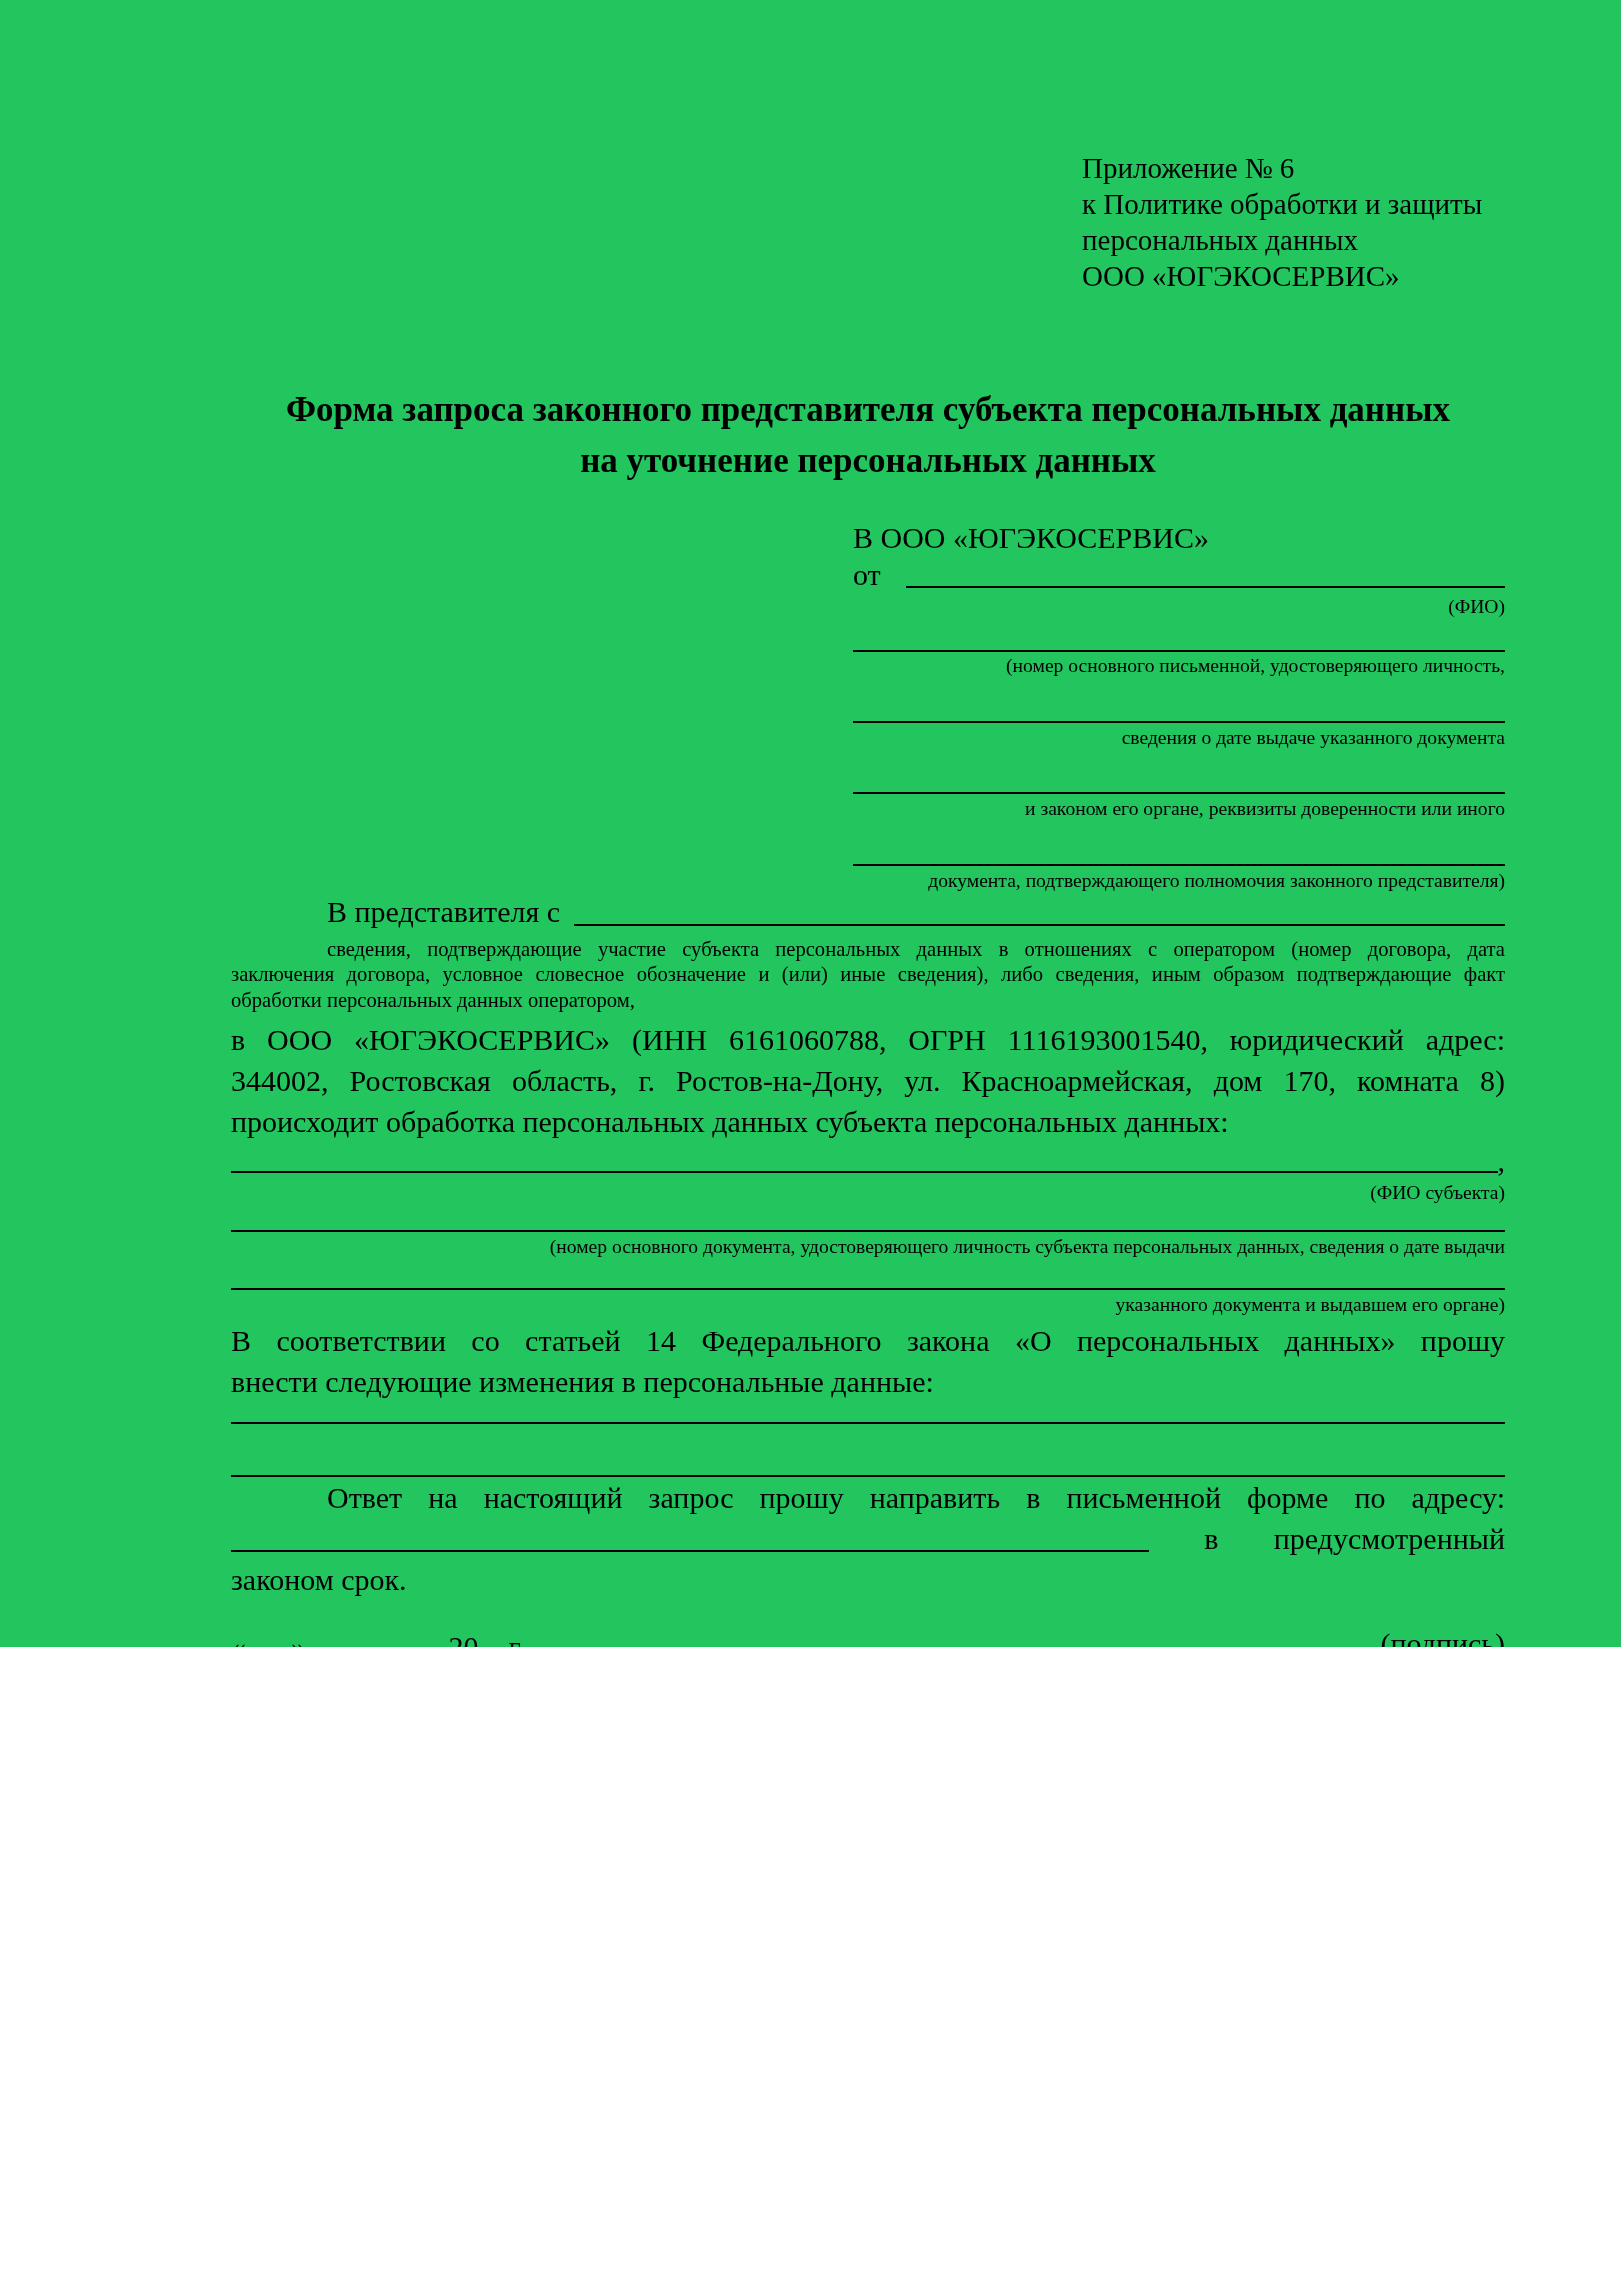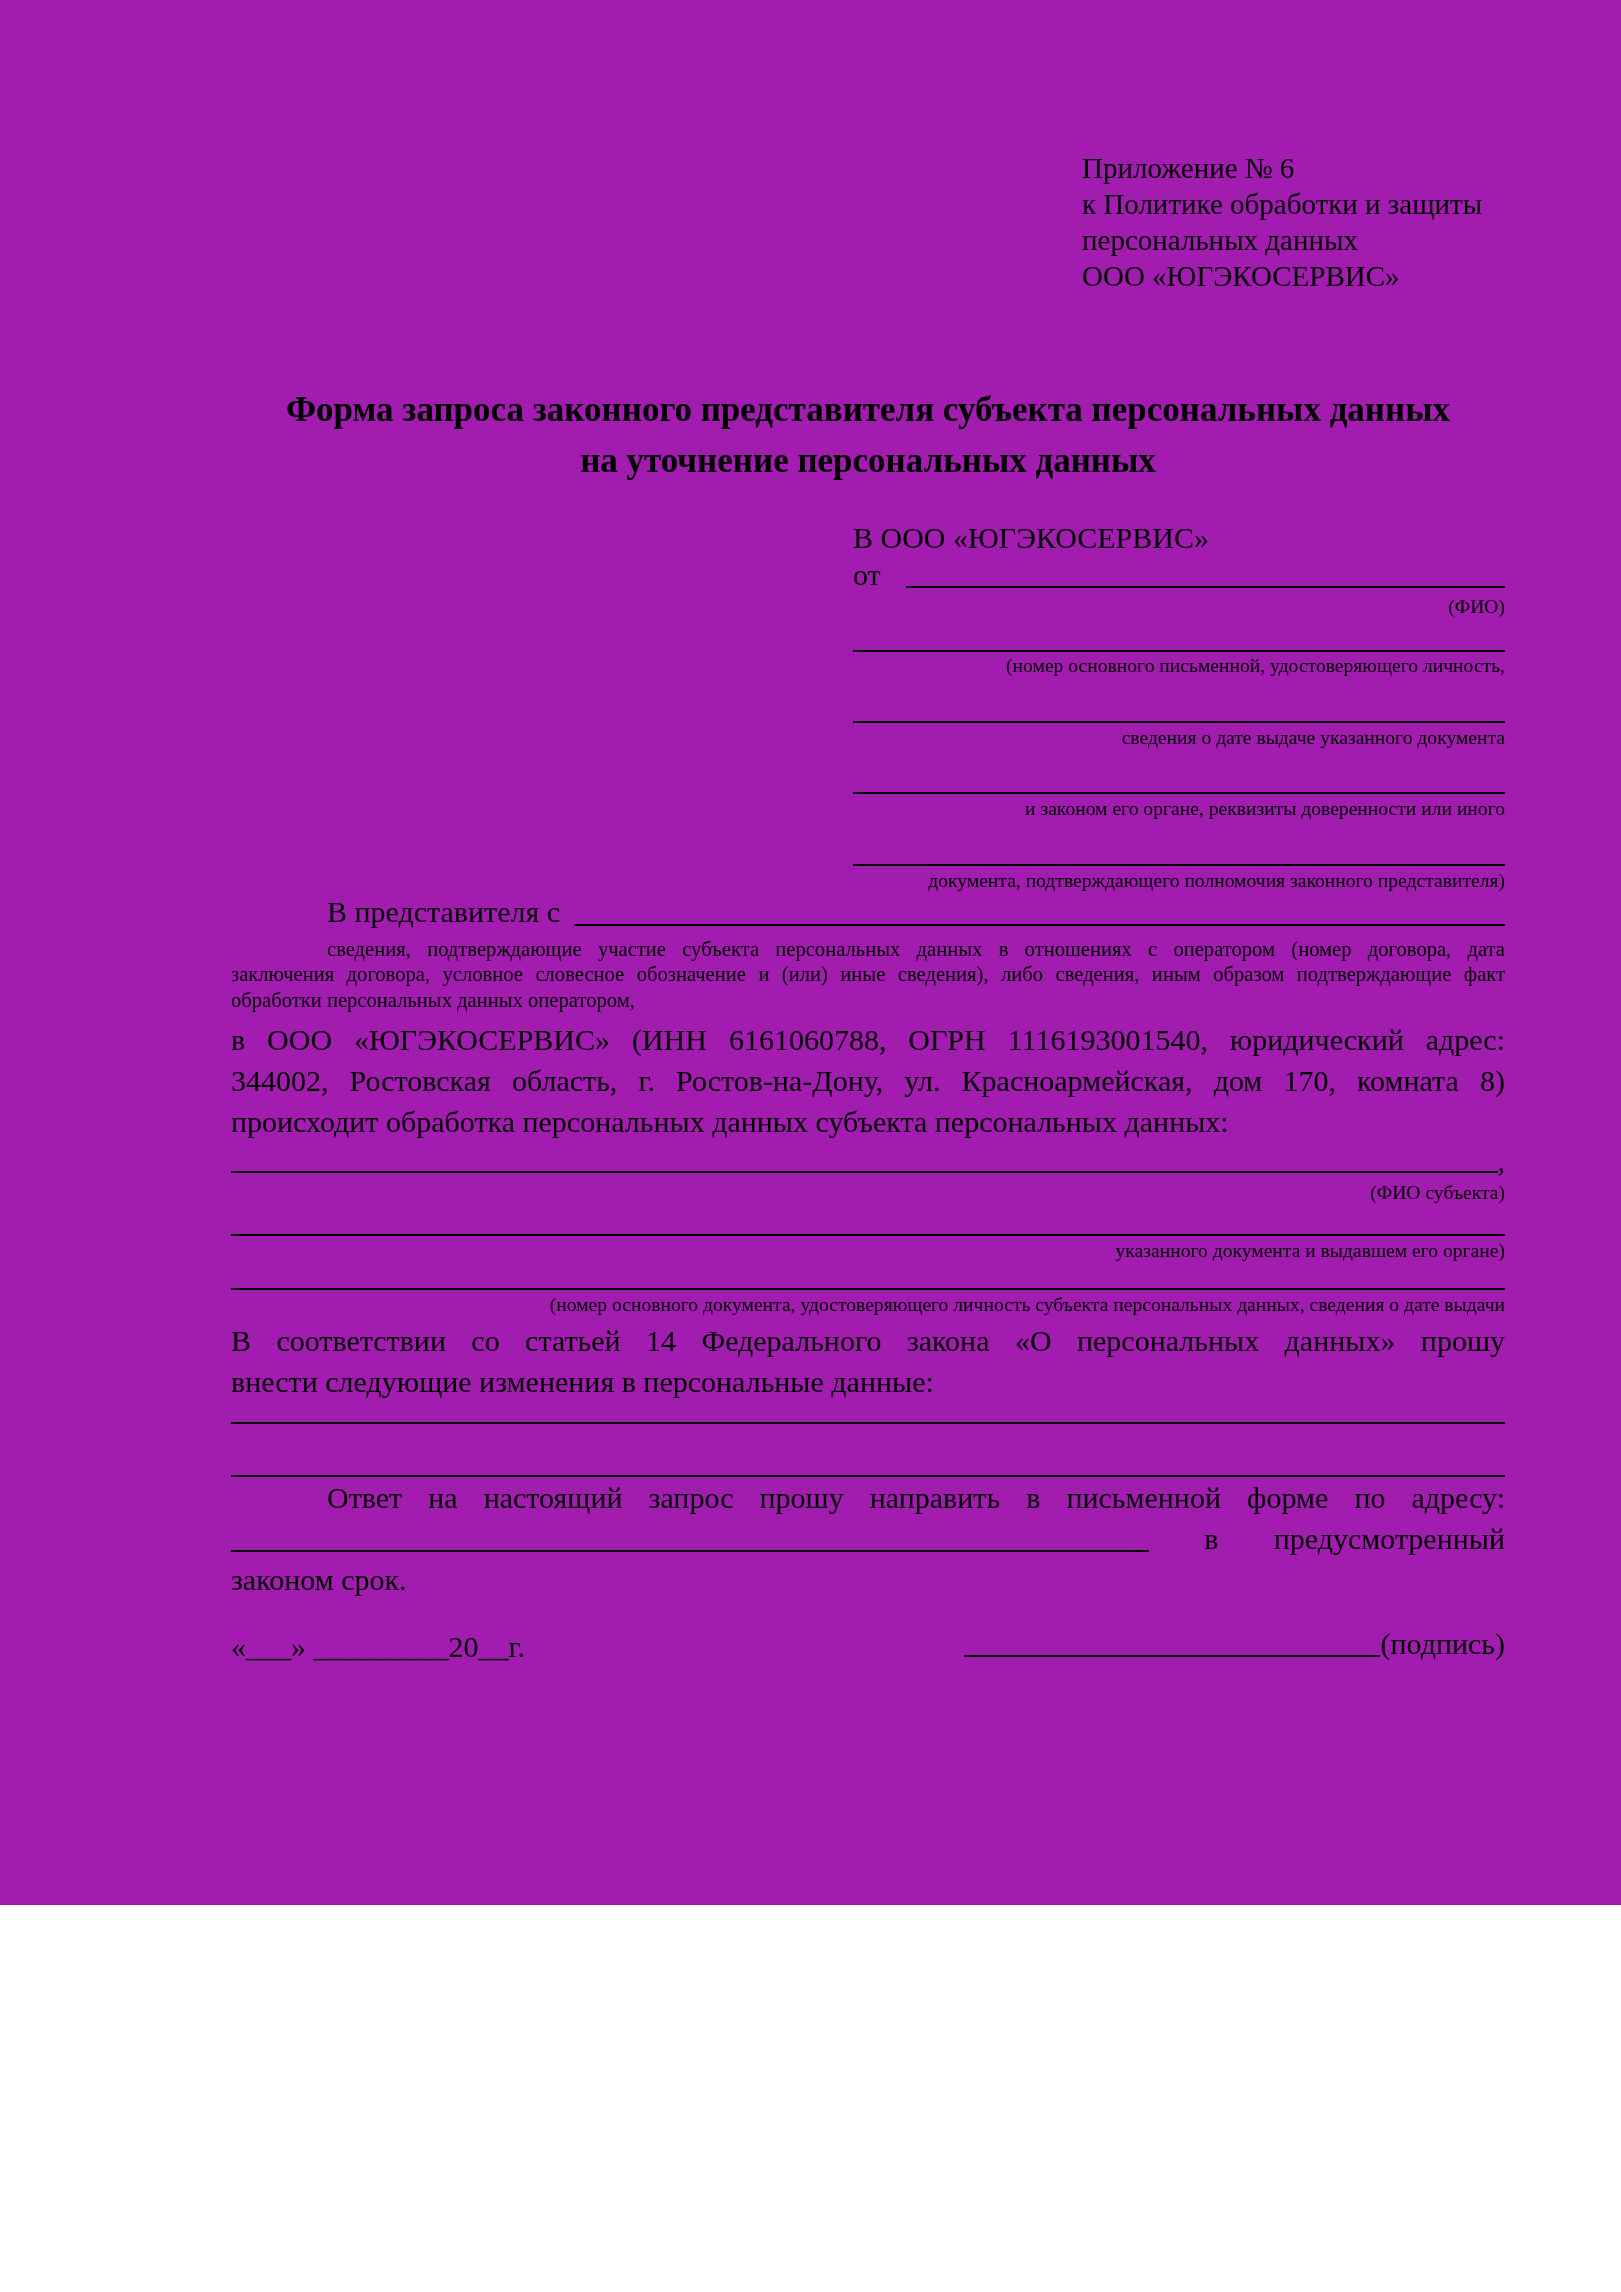--- a/index.html
+++ b/index.html
@@ -1,20 +1,20 @@
 <!DOCTYPE html>
 <html lang="ru"><head>
 <meta charset="utf-8">
 <style>
   html, body { margin: 0; padding: 0; background: #ffffff; }
   .page {
     position: relative;
     width: 1621px;
-    height: 1905px;
-    background: #a21caf;
+    height: 1647px;
+    background: #22c55e;
     color: #000000;
     font-family: "Liberation Serif", "DejaVu Serif", serif;
     box-sizing: border-box;
     padding: 150px 116px 0 231px; 
     overflow: hidden;
   }
   
   .doc-header { margin-left: 851px; font-size: 29px; line-height: 36px; }
   
   .title {
@@ -120,27 +120,27 @@
     <div class="b-line just">344002, Ростовская область, г. Ростов-на-Дону, ул. Красноармейская, дом 170, комната 8)</div>
     <div class="b-line">происходит обработка персональных данных субъекта персональных данных:</div>
   </div>
 
   <div class="write-row">
     <span class="grow"></span>
       <span>,</span>
   </div>
   <div class="caption wide">(ФИО субъекта)</div>
 
+  <div class="u-row" style="margin-top:25.5px">
+    <div class="blank-line"></div>
+    <div class="caption">(номер основного документа, удостоверяющего личность субъекта персональных данных, сведения о дате выдачи</div>
+  </div>
   <div class="u-row" style="margin-top:29px">
     <div class="blank-line"></div>
     <div class="caption">указанного документа и выдавшем его органе)</div>
-  </div>
-  <div class="u-row" style="margin-top:25.5px">
-    <div class="blank-line"></div>
-    <div class="caption">(номер основного документа, удостоверяющего личность субъекта персональных данных, сведения о дате выдачи</div>
   </div>
 
   <div class="body-para para14">
     <div class="b-line just">В соответствии со статьей 14 Федерального закона «О персональных данных» прошу</div>
     <div class="b-line">внести следующие изменения в персональные данные:</div>
   </div>
 
   <div class="blank-line free-line-1"></div>
   <div class="blank-line free-line-2"></div>
 

